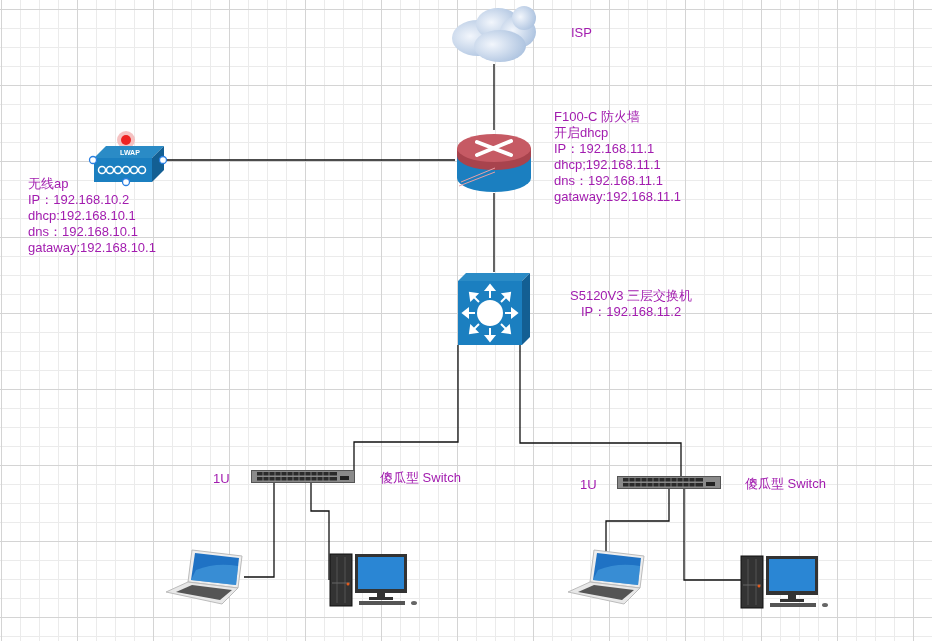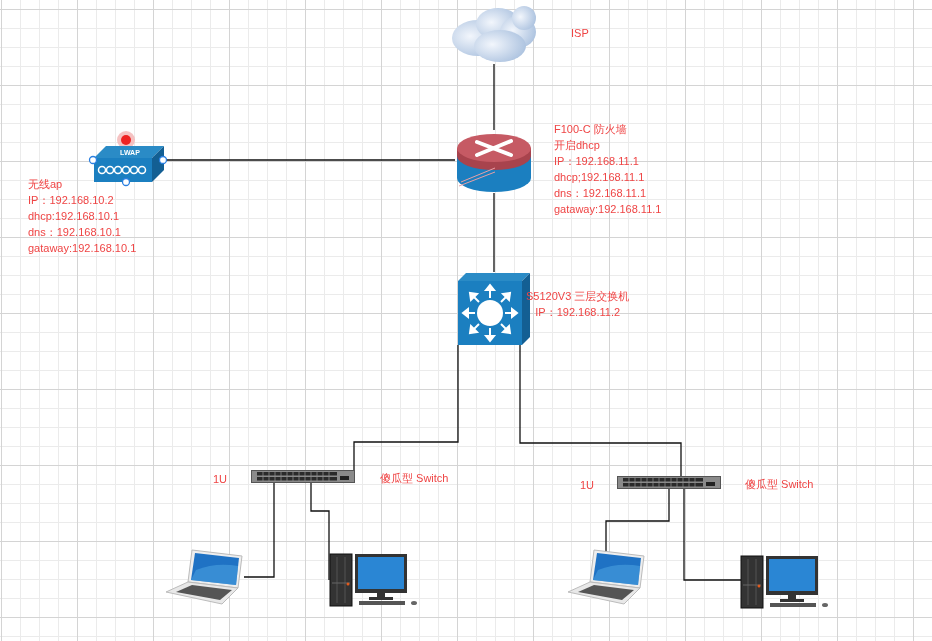--- a/index.html
+++ b/index.html
@@ -10,21 +10,21 @@
       linear-gradient(to right, #d4d4d4 1px, transparent 1px),
       linear-gradient(to bottom, #d4d4d4 1px, transparent 1px),
       linear-gradient(to right, #ebebeb 1px, transparent 1px),
       linear-gradient(to bottom, #ebebeb 1px, transparent 1px);
     background-size: 76px 76px, 76px 76px, 19px 19px, 19px 19px;
     background-position: 1px 9px, 1px 9px, 1px 9px, 1px 9px;
     font-family: "Liberation Sans", "DejaVu Sans", sans-serif;
   }
   svg.wires { position:absolute; left:0; top:0; }
   .label {
-    position:absolute; color:#ef4444; font-size:11px; line-height:16px; white-space:nowrap;
+    position:absolute; color:#a21caf; font-size:13px; line-height:16px; white-space:nowrap;
   }
   .label div { margin:0; }
   .center { text-align:center; }
   .node { position:absolute; }
 </style>
 </head>
 <body>
 
 <svg class="wires" width="932" height="641">
   <g fill="none" stroke="#111" stroke-width="1.3">
@@ -63,21 +63,21 @@
   <ellipse cx="39" cy="18" rx="37" ry="14" fill="#c65a64"></ellipse>
   <g stroke="#fff" stroke-width="4" stroke-linecap="round">
     <line x1="22" y1="12" x2="56" y2="25"></line>
     <line x1="56" y1="11" x2="22" y2="25"></line>
   </g>
   <g stroke="#e7a0a6" stroke-width="1">
     <line x1="6" y1="52" x2="40" y2="38"></line>
     <line x1="4" y1="56" x2="40" y2="42"></line>
   </g>
 </svg>
-<div class="label" style="left:554px;top:121px">
+<div class="label" style="left:554px;top:109px">
   <div>F100-C 防火墙</div>
   <div>开启dhcp</div>
   <div>IP：192.168.11.1</div>
   <div>dhcp;192.168.11.1</div>
   <div>dns：192.168.11.1</div>
   <div>gataway:192.168.11.1</div>
 </div>
 
 <svg class="node" style="left:86px;top:128px" width="82" height="60" viewBox="0 0 82 60">
   <circle cx="40" cy="12" r="9" fill="#f3b3b3" opacity="0.8"></circle>
@@ -125,21 +125,21 @@
     <line x1="23" y1="31" x2="17" y2="25"></line>
       <path d="M15 29 L14 22 L21 23 Z"></path>
     <line x1="45" y1="31" x2="51" y2="25"></line>
       <path d="M47 23 L54 22 L53 29 Z"></path>
     <line x1="23" y1="53" x2="17" y2="59"></line>
       <path d="M15 55 L14 62 L21 61 Z"></path>
     <line x1="45" y1="53" x2="51" y2="59"></line>
       <path d="M47 61 L54 62 L53 55 Z"></path>
   </g>
 </svg>
-<div class="label center" style="left:526px;top:288px">
+<div class="label center" style="left:570px;top:288px">
   <div>S5120V3 三层交换机</div>
   <div>IP：192.168.11.2</div>
 </div>
 
 <div class="label" style="left:213px;top:471px">1U</div>
 <svg class="node" style="left:251px;top:470px" width="104" height="13" viewBox="0 0 104 13">
   <rect x="0.5" y="0.5" width="103" height="12" fill="#8a8a8a" stroke="#555"></rect>
   <g fill="#2a2a2a">
     <rect x="6" y="2" width="80" height="3.5"></rect>
     <rect x="6" y="7" width="80" height="3.5"></rect>

